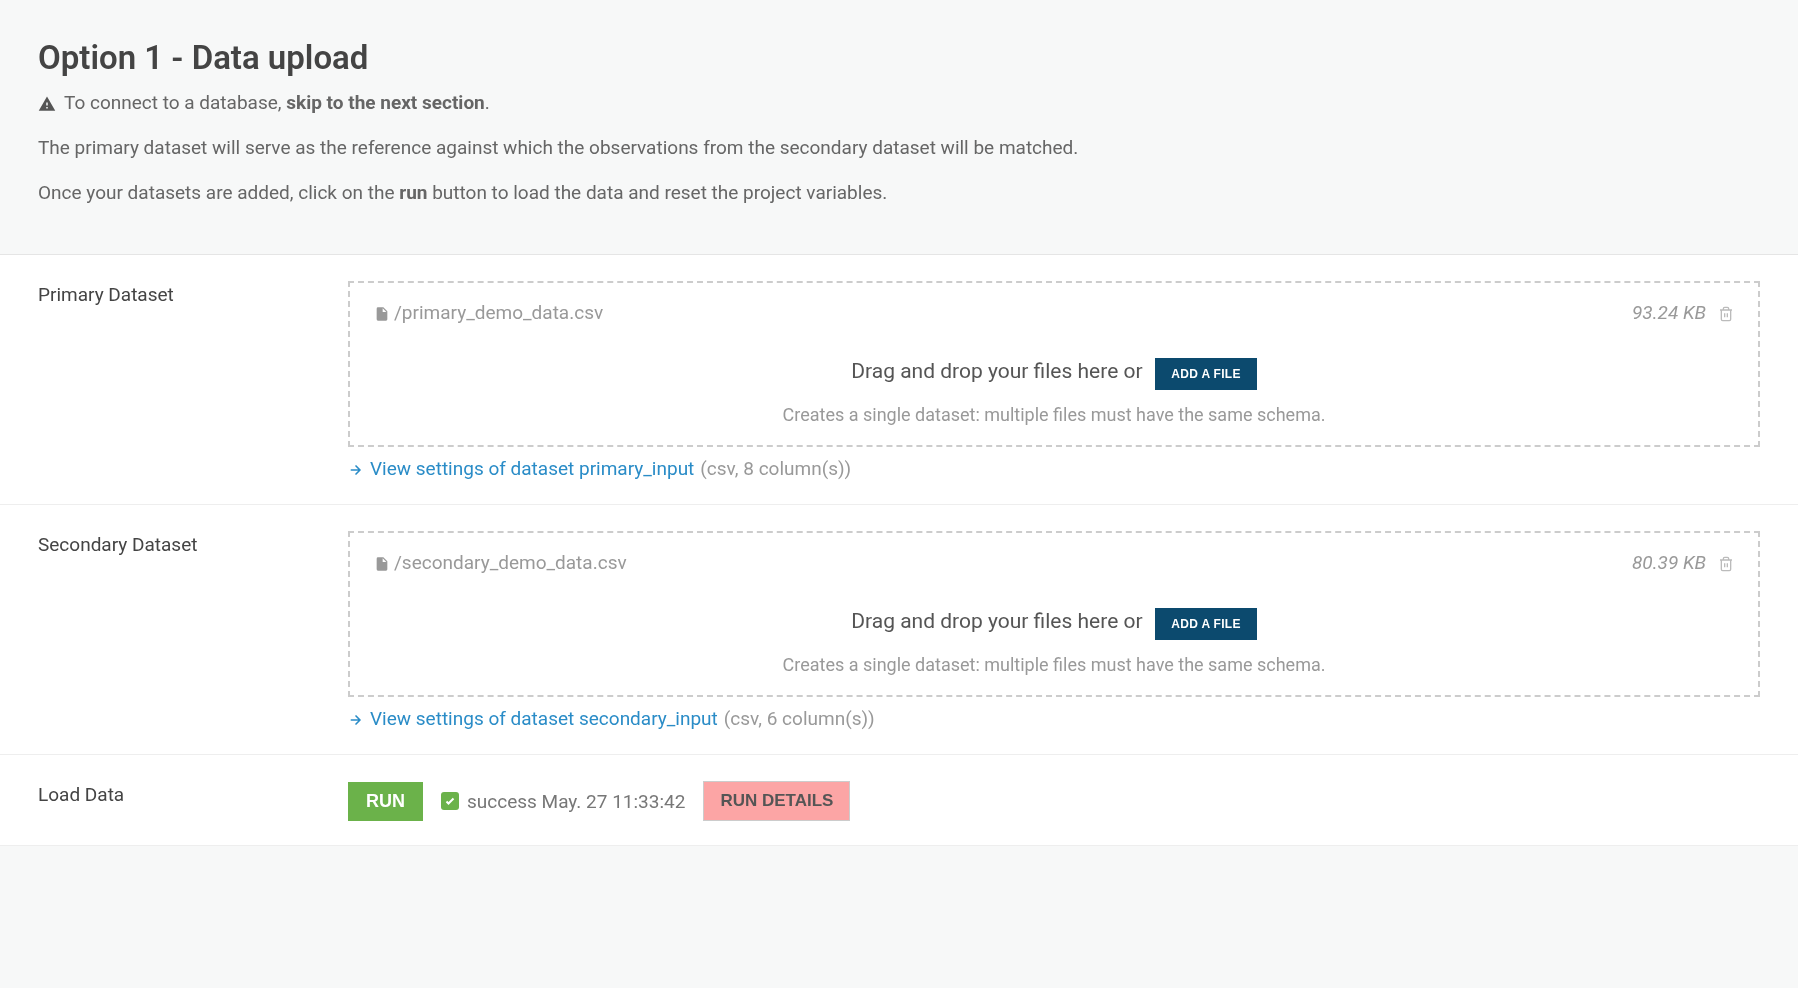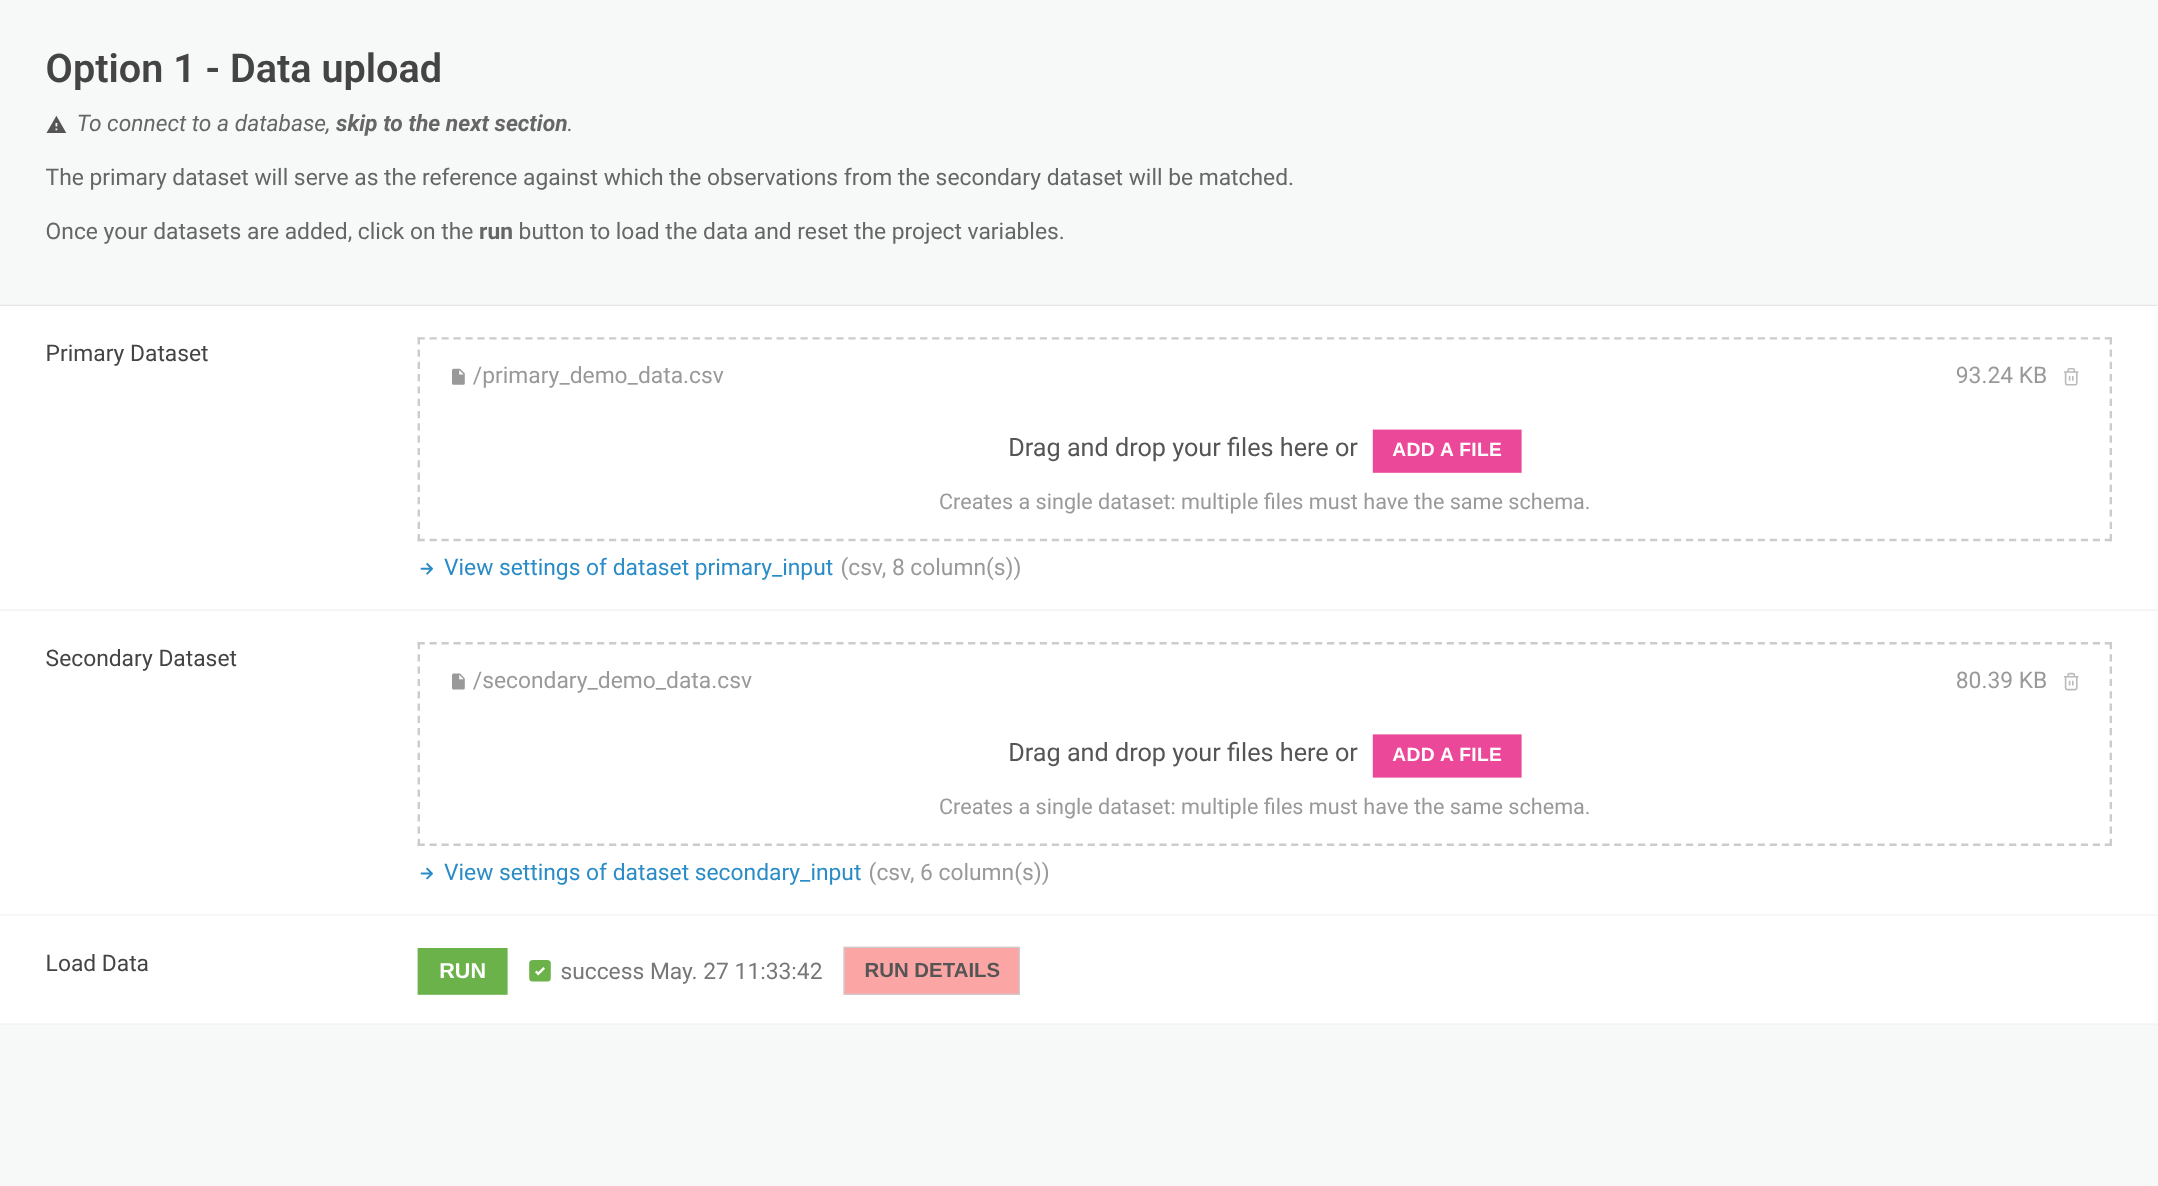--- a/index.html
+++ b/index.html
@@ -19,21 +19,20 @@
   color: #444;
   margin-bottom: 14px;
 }
 .warning-line {
   color: #666;
   font-size: 19px;
   margin-bottom: 22px;
   display: flex;
   align-items: flex-start;
   gap: 8px;
-  font-style: italic;
 }
 .warning-line .bold { font-weight: 700; }
 .desc-line {
   color: #666;
   font-size: 19px;
   margin-bottom: 22px;
 }
 .desc-line .bold { font-weight: 700; }
 .row {
   display: flex;
@@ -65,36 +64,37 @@
 }
 .file-left {
   display: flex;
   align-items: center;
   gap: 4px;
 }
 .file-right {
   display: flex;
   align-items: center;
   gap: 12px;
+  font-style: italic;
 }
 .drop-center {
   text-align: center;
   padding: 24px 0 4px 0;
 }
 .drop-text {
   color: #555;
   font-size: 21px;
   margin-right: 8px;
 }
 .add-file-btn {
-  background: #ec4899;
+  background: #0c4a6e;
   color: #fff;
   border: none;
   padding: 9px 16px;
-  font-size: 16px;
+  font-size: 12px;
   font-weight: 700;
   letter-spacing: 0.3px;
   cursor: pointer;
 }
 .schema-note {
   text-align: center;
   color: #999;
   font-size: 18px;
   padding: 10px 0 20px 0;
 }

